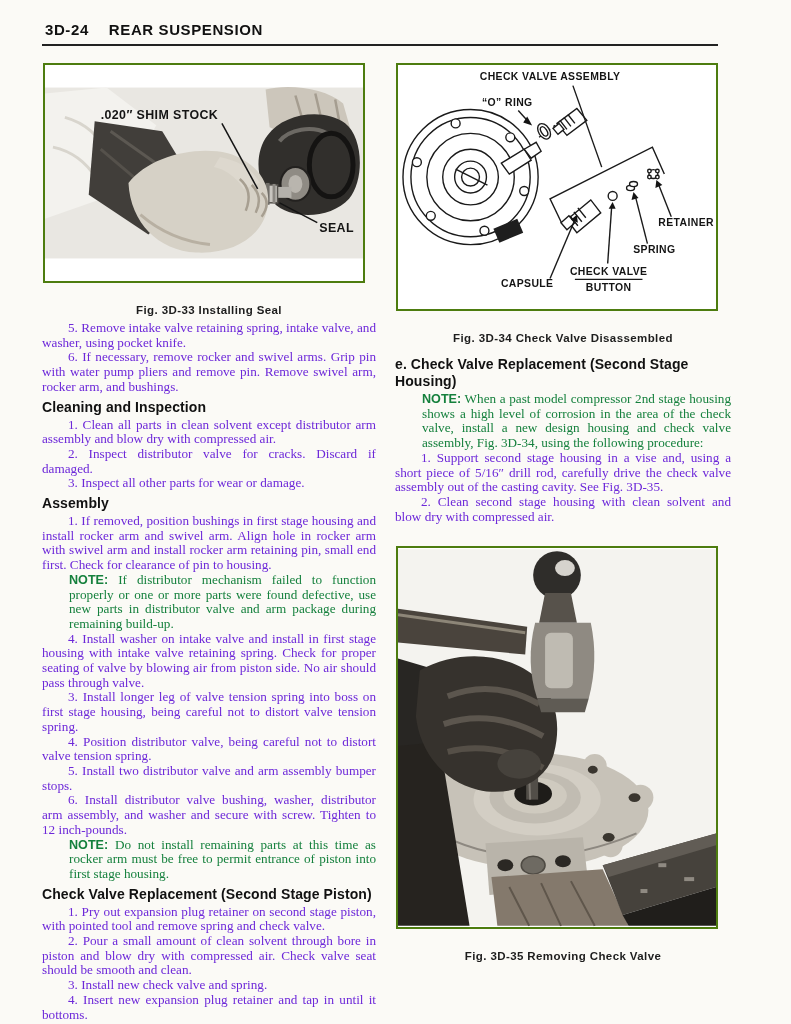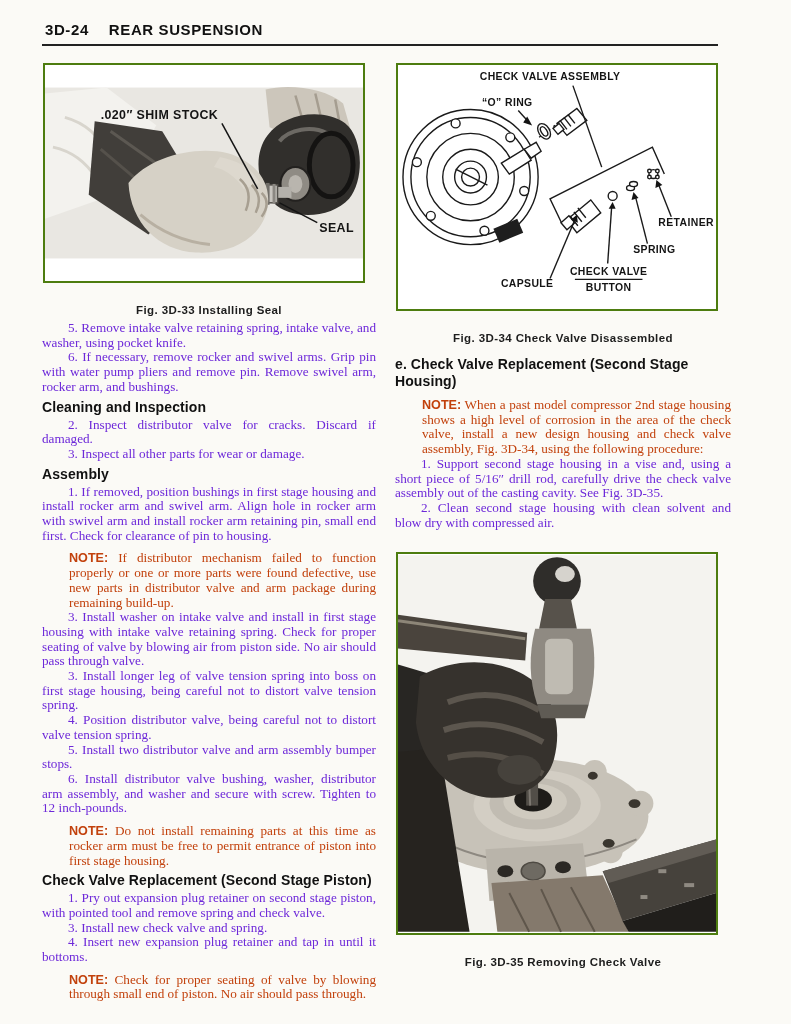--- a/index.html
+++ b/index.html
@@ -22,21 +22,21 @@
   .fig34 { width:322px; height:248px; }
   .fig35 { width:322px; height:383px; margin-top:22px; }
   figure.figbox svg { display:block; width:100%; height:100%; }
   .caption {
     font-family:"Liberation Sans", sans-serif; font-weight:bold;
     font-size:11.5px; letter-spacing:.4px; text-align:center;
     margin-top:21px; color:#1d1d1d;
   }
   .textblock { margin-top:5px; }
   p.body { font-size:13.2px; line-height:14.7px; text-align:justify; text-indent:26px; color:#6d28d9; }
-  p.note { font-size:13.2px; line-height:14.7px; text-align:justify; margin-left:27px; color:#c2410c;margin-top:8px; }
+  p.note { font-size:13.2px; line-height:14.7px; text-align:justify; margin-left:27px; color:#15803d; }
   p.note .nlab { font-family:"Liberation Sans", sans-serif; font-weight:bold; font-size:12.6px; }
   h3.shead {
     font-family:"Liberation Sans", sans-serif; font-weight:bold;
     font-size:14px; line-height:17px; letter-spacing:.1px;
     margin:4px 0 2px; color:#111;
   }
   .sp-top { margin-top:9px; }
   
   .flabel  { font-family:"Liberation Sans", sans-serif; font-weight:bold; font-size:12.5px; fill:#141414; letter-spacing:.4px; }
   .flabel2 { font-family:"Liberation Sans", sans-serif; font-weight:bold; font-size:10.5px; fill:#141414; letter-spacing:.4px; }
@@ -105,33 +105,35 @@
           <path d="M274,136 L236,116" class="ln"></path>
         </g>
       </svg>
     </figure>
     <p class="caption">Fig. 3D-33 Installing Seal</p>
 
     <div class="textblock">
       <p class="body">5. Remove intake valve retaining spring, intake valve, and washer, using pocket knife.</p>
       <p class="body">6. If necessary, remove rocker and swivel arms. Grip pin with water pump pliers and remove pin. Remove swivel arm, rocker arm, and bushings.</p>
       <h3 class="shead">Cleaning and Inspection</h3>
+      <p class="body">1. Clean all parts in clean solvent except distributor arm assembly and blow dry with compressed air.</p>
       <p class="body">2. Inspect distributor valve for cracks. Discard if damaged.</p>
       <p class="body">3. Inspect all other parts for wear or damage.</p>
       <h3 class="shead">Assembly</h3>
       <p class="body">1. If removed, position bushings in first stage housing and install rocker arm and swivel arm. Align hole in rocker arm with swivel arm and install rocker arm retaining pin, small end first. Check for clearance of pin to housing.</p>
       <p class="note"><span class="nlab">NOTE:</span> <span>If distributor mechanism failed to function properly or one or more parts were found defective, use new parts in distributor valve and arm package during remaining build-up.</span></p>
-      <p class="body">3. Install washer on intake valve and install in first stage housing with intake valve retaining spring. Check for proper seating of valve by blowing air from piston side. No air should pass through valve.</p>
+      <p class="body">4. Install washer on intake valve and install in first stage housing with intake valve retaining spring. Check for proper seating of valve by blowing air from piston side. No air should pass through valve.</p>
       <p class="body">3. Install longer leg of valve tension spring into boss on first stage housing, being careful not to distort valve tension spring.</p>
       <p class="body">4. Position distributor valve, being careful not to distort valve tension spring.</p>
       <p class="body">5. Install two distributor valve and arm assembly bumper stops.</p>
       <p class="body">6. Install distributor valve bushing, washer, distributor arm assembly, and washer and secure with screw. Tighten to 12 inch-pounds.</p>
       <p class="note"><span class="nlab">NOTE:</span> <span>Do not install remaining parts at this time as rocker arm must be free to permit entrance of piston into first stage housing.</span></p>
       <h3 class="shead">Check Valve Replacement (Second Stage Piston)</h3>
       <p class="body">1. Pry out expansion plug retainer on second stage piston, with pointed tool and remove spring and check valve.</p>
+      <p class="body">2. Pour a small amount of clean solvent through bore in piston and blow dry with compressed air. Check valve seat should be smooth and clean.</p>
       <p class="body">3. Install new check valve and spring.</p>
       <p class="body">4. Insert new expansion plug retainer and tap in until it bottoms.</p>
       <p class="note sp-top"><span class="nlab">NOTE:</span> <span>Check for proper seating of valve by blowing through small end of piston. No air should pass through.</span></p>
     </div>
   </section>
 
   <section class="col col-right">
 
     <figure class="figbox fig34">
       <svg viewBox="0 0 320 244">

